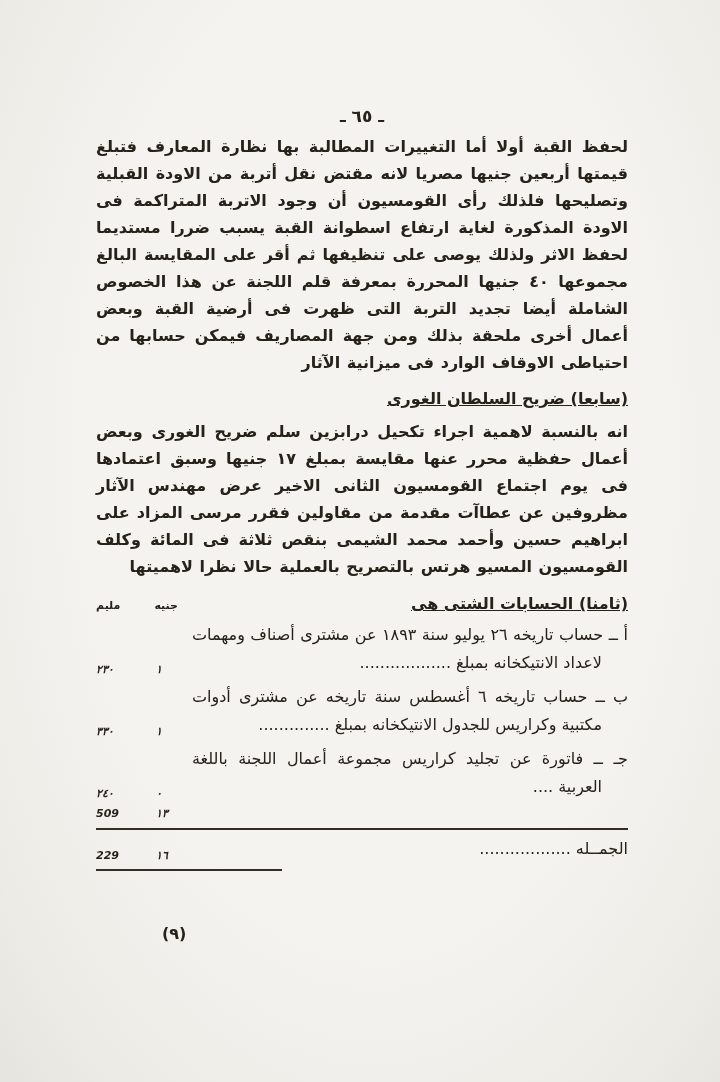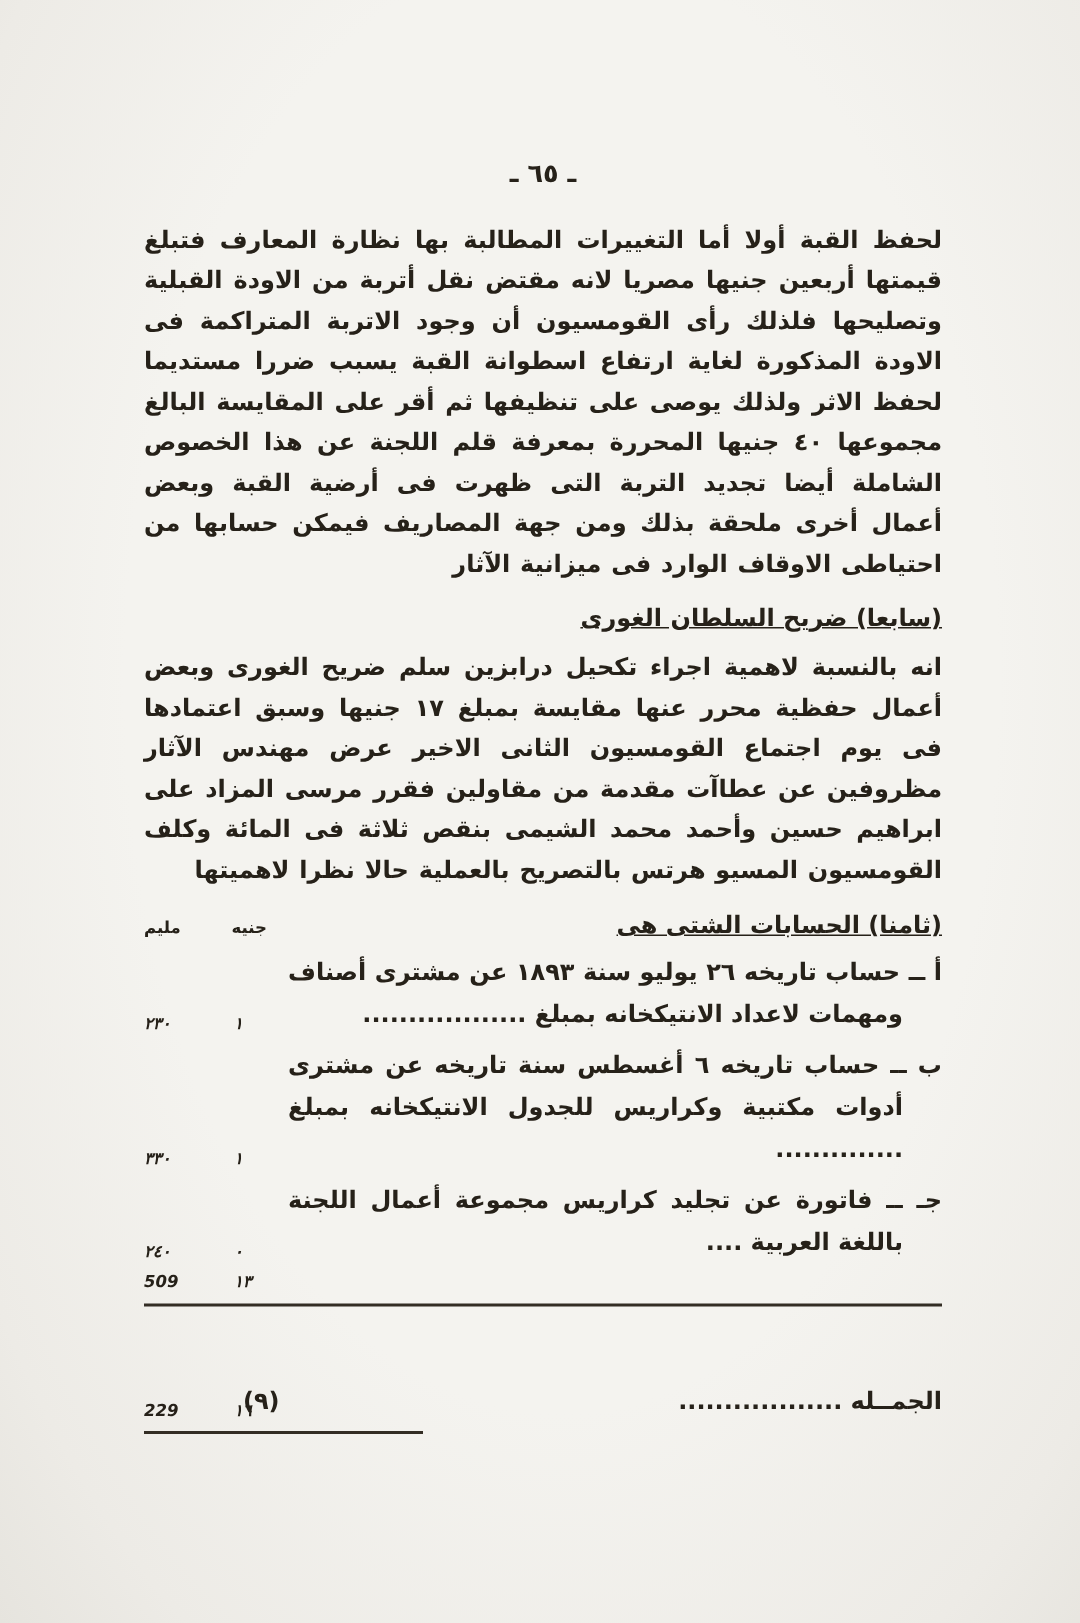--- a/index.html
+++ b/index.html
@@ -10,21 +10,21 @@
     overflow:hidden;
     background:#e9e7e2;
   }
   .page {
     position:relative; width:720px; height:1082px;
     background: radial-gradient(ellipse at 52% 42%, #f4f3ef 55%, #edebe6 85%, #e6e4de 100%);
   }
   .content { position:absolute; left:96px; top:106px; width:532px; }
   .page-number {
     text-align:center; font-size:17px; font-weight:700;
-    letter-spacing:3px; margin-bottom:20px; direction:rtl;
+    letter-spacing:3px; margin-bottom:7px; direction:rtl;
   }
   .para {
     direction:rtl; text-align:justify;
     font-size:16px; font-weight:700; line-height:27px;
     word-spacing:1px;
   }
   .heading {
     direction:rtl; text-align:right;
     font-size:16px; font-weight:700;
     margin:13px 0 10px;
@@ -37,24 +37,24 @@
     display:flex; justify-content:space-between;
     direction:ltr;
     font-size:11px; font-weight:700;
   }
   .amounts .gnh { min-width:22px; text-align:left; }
   .amounts .mill { min-width:34px; text-align:left; }
   .acct-row { display:flex; align-items:flex-end; column-gap:14px; margin-bottom:6px; }
   .acct-row .amounts { padding-bottom:1px;font-style:italic; }
   .desc {
     flex:1; direction:rtl; text-align:justify;
-    font-size:16px; font-weight:700; line-height:28px;
+    font-size:16px; font-weight:400; line-height:28px;
     padding-right:26px; text-indent:-26px;
   }
-  .acct-row.total .desc { text-align:right;margin-top:44px; }
+  .acct-row.total .desc { text-align:right; }
   .sum-rule { border-top:2px solid #332d24; margin:7px 0 5px; }
   .total-underline { width:186px; border-top:2px solid #332d24; margin-top:5px; }
   .footer-mark {
     position:absolute; left:162px; top:924px;
     font-size:16px; font-weight:700; direction:rtl;
   }
 </style>
 </head>
 <body>
 

